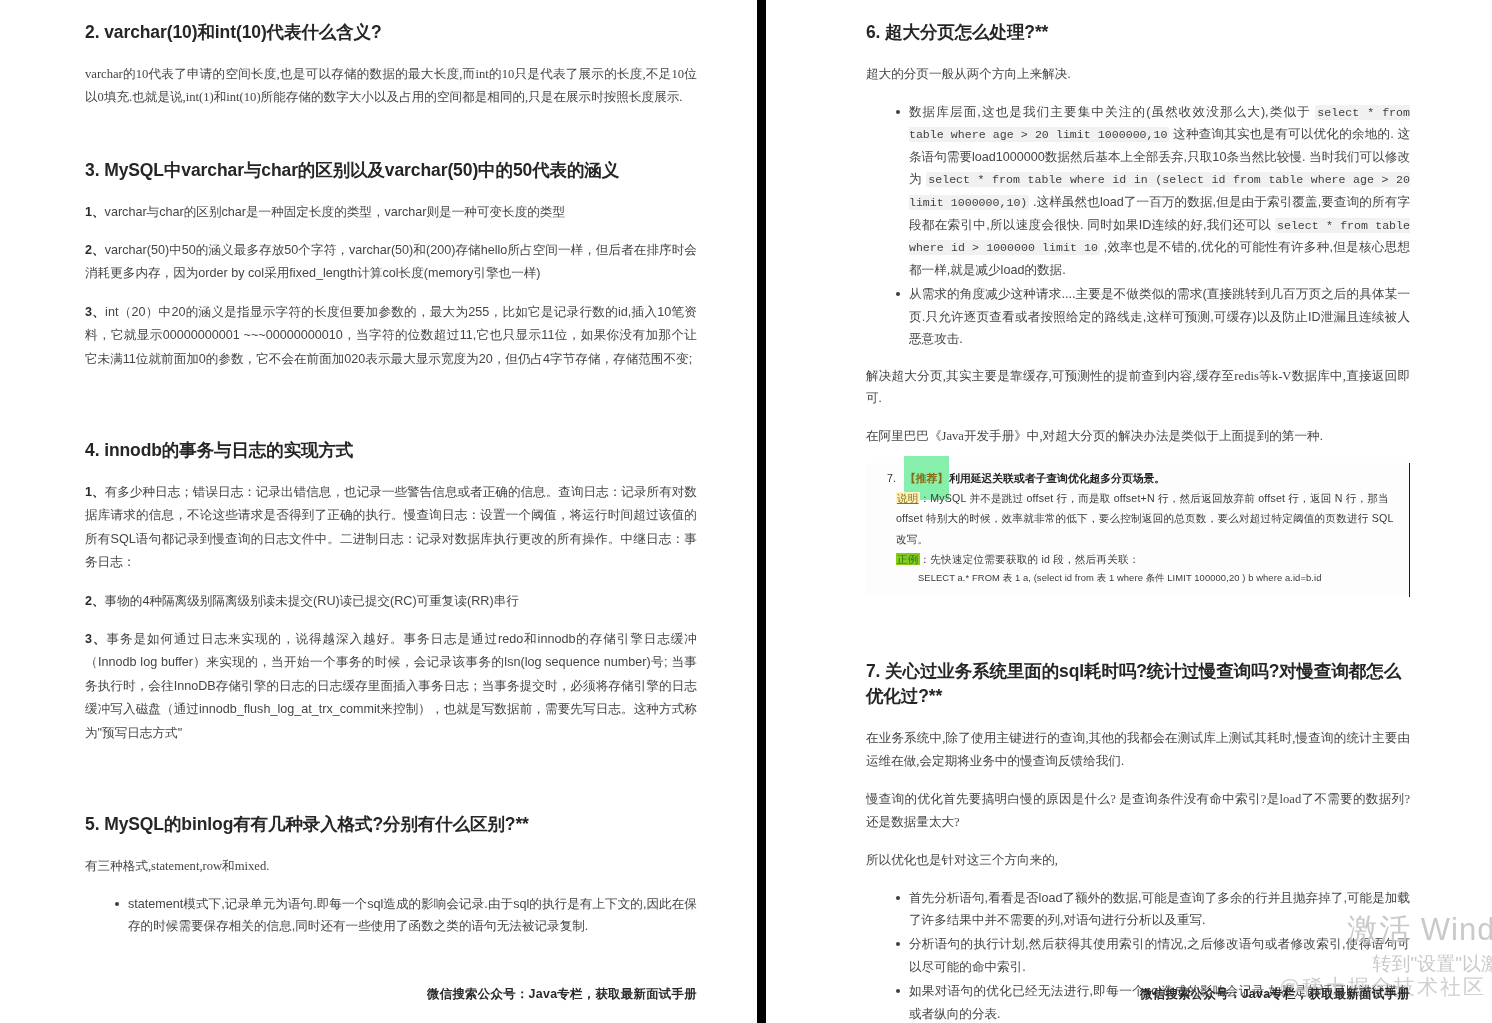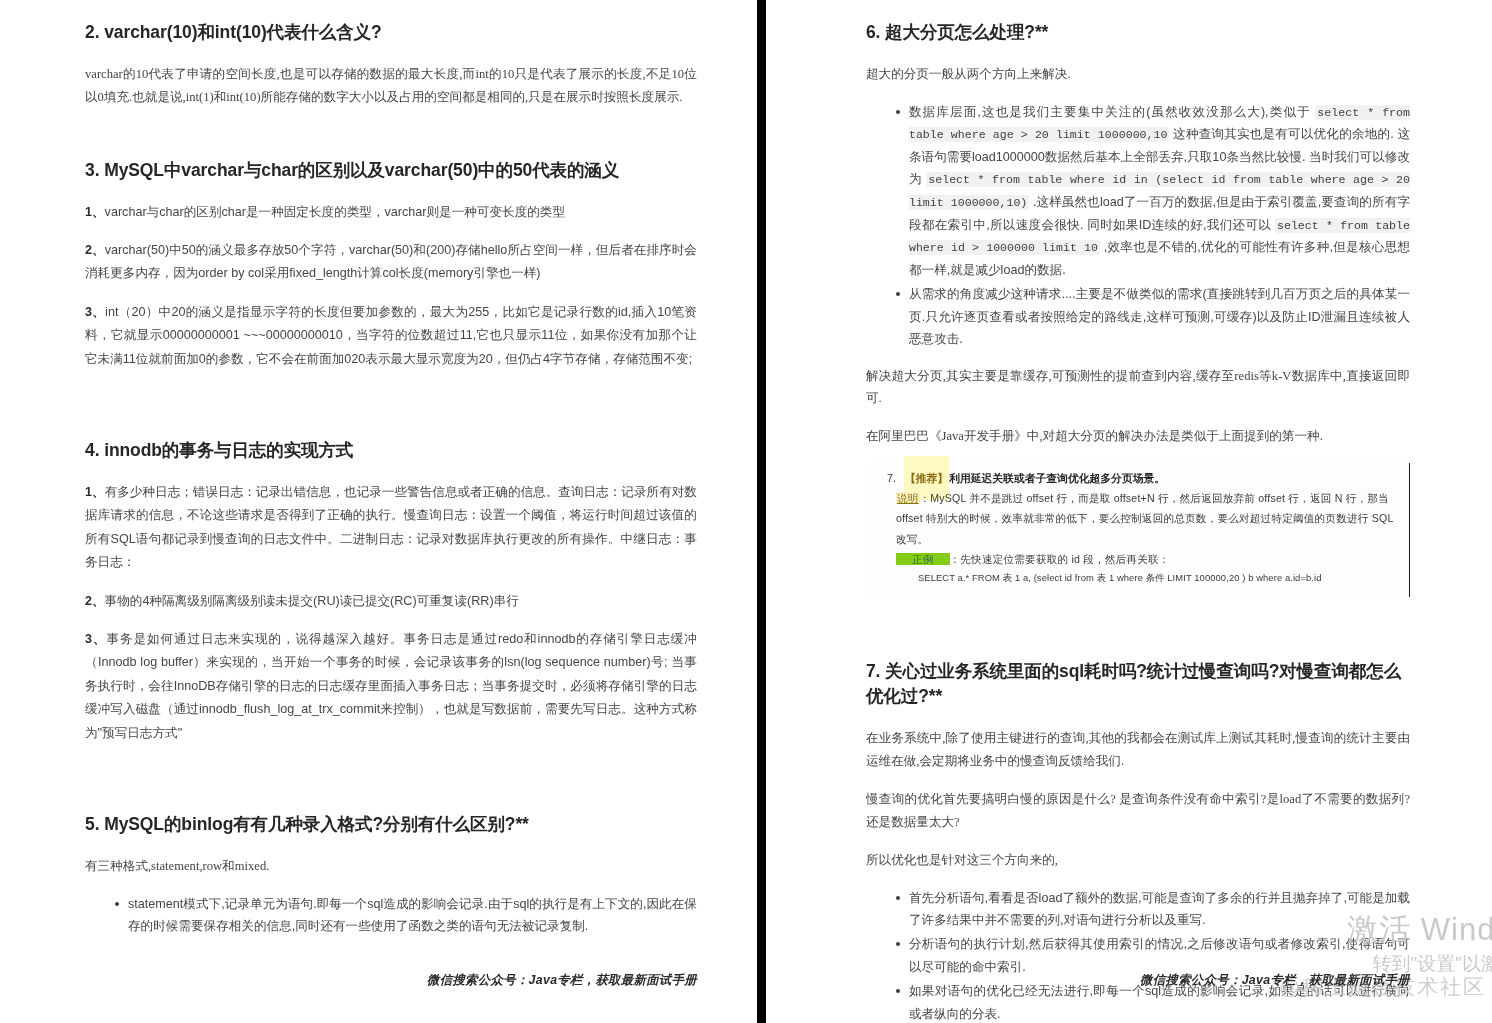--- a/index.html
+++ b/index.html
@@ -127,59 +127,58 @@
     text-align: right;
     padding-right: 8px;
     color: #2f2f2f;
   }
   .manual-title {
     font-weight: 700;
     color: #1f1f1f;
     font-size: 10.8px;
   }
   .tag-recommend {
-    background: #fef9c3;
+    background: #86efac;
     color: #8a6a10;
     padding: 16px 1px;
     font-weight: 700;
   }
   .tag-note {
     background: #fdf3c0;
     color: #8a7410;
     padding: 0 1px;
     text-decoration: underline;
   }
   .tag-positive {
     background: #84cc16;
     color: #2f6d35;
-    padding: 0 16px;
+    padding: 0 1px;
   }
   .manual-body {
     padding-left: 20px;
     font-size: 10.6px;
     line-height: 1.92;
     color: #3a3a3a;
     letter-spacing: 0.2px;
   }
   .manual-sql {
     padding-left: 42px;
     font-size: 9.4px;
     line-height: 1.9;
     color: #3a3a3a;
     letter-spacing: 0.1px;
   }
 
   .footer-note {
     position: absolute;
-    bottom: 34px;
+    bottom: 20px;
     font-size: 12.4px;
     font-weight: 700;
     color: #2a2a2a;
     letter-spacing: 0.3px;
-    font-style: italic;
   }
   .footer-left { left: 0; right: 60px; text-align: right; }
   .footer-right { left: 0; right: 82px; text-align: right; }
 
   
   .win-watermark {
     position: absolute;
     right: -8px;
     bottom: 48px;
     text-align: center;

